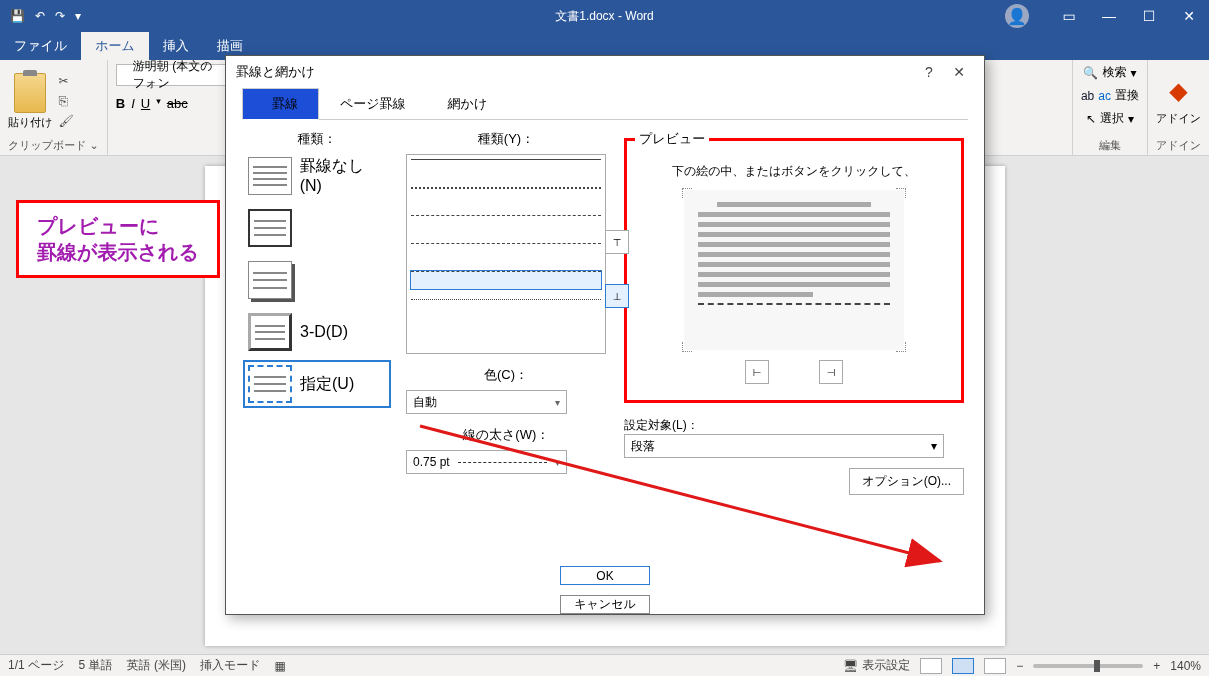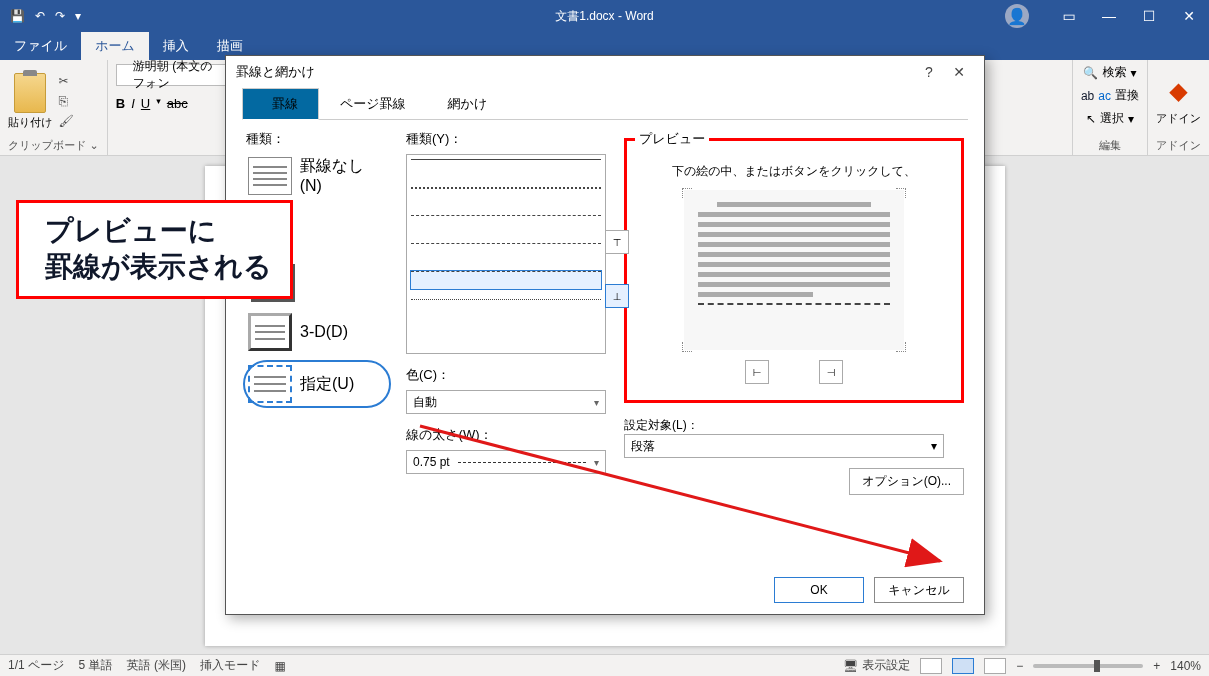--- a/index.html
+++ b/index.html
@@ -55,68 +55,68 @@
 .slider { width:110px; height:4px; background:#bbb; position:relative; border-radius:2px;}
 .slider .thumb { position:absolute; top:-4px; left:55%; width:6px; height:12px; background:#555; }
 
 
 .dialog { position:absolute; left:225px; top:55px; width:760px; height:560px; background:#fff; border:1px solid #555; box-shadow:4px 4px 12px rgba(0,0,0,.3); z-index:50; display:flex; flex-direction:column;}
 .dlg-title { height:32px; display:flex; align-items:center; padding:0 10px; font-size:13px; }
 .dlg-title .spacer { flex:1; }
 .dlg-title .help, .dlg-title .close { width:30px; text-align:center; font-size:14px; cursor:pointer; color:#444;}
 .dlg-tabs { display:flex; height:32px; border-bottom:1px solid #ccc; margin:0 16px; }
 .dlg-tabs .dtab { padding:6px 20px; font-size:13px; border:1px solid transparent; cursor:pointer; }
-.dlg-tabs .dtab.active { border:1px solid #ccc; border-bottom:1px solid #fff; background:#0369a1; margin-bottom:-1px;padding-left:29px; }
+.dlg-tabs .dtab.active { border:1px solid #ccc; border-bottom:1px solid #fff; background:#1d4ed8; margin-bottom:-1px;padding-left:29px; }
 .dlg-body { flex:1; padding:10px 20px; display:flex; gap:18px; position:relative;}
 .dlg-col { display:flex; flex-direction:column; }
-.dlg-col h4 { font-size:13px; font-weight:normal; margin-bottom:6px; }
+.dlg-col h4 { font-size:13px; font-weight:normal; margin-bottom:6px;text-align:center; }
 .type-list { }
 .type-item { display:flex; align-items:center; gap:8px; margin-bottom:10px; cursor:pointer; padding:2px;}
-.type-item.selected { outline:2px solid #2b7cd3; outline-offset:1px;border-radius:21px;}
+.type-item.selected { outline:2px solid #2b7cd3; outline-offset:1px;}
 .type-icon { width:44px; height:38px; border:1px solid #888; background:#fff; display:flex; flex-direction:column; justify-content:space-evenly; padding:4px;}
 .type-icon .ln { height:2px; background:#888; }
 .type-icon.box { border:2px solid #333;}
 .type-icon.shadow { box-shadow:3px 3px 0 #555;}
 .type-icon.threed { border-top:3px solid #aaa; border-left:3px solid #aaa; border-right:3px solid #333; border-bottom:3px solid #333;}
 .type-icon.custom { border:2px dashed #2b7cd3;}
 
 .style-list { width:200px; height:200px; border:1px solid #aaa; overflow-y:auto; padding:4px; background:#fff;}
 .style-item { height:18px; border-top:1px solid #444; margin-bottom:10px; cursor:pointer;}
 .style-item.dashed { border-top:1px dashed #444;}
 .style-item.dotted { border-top:2px dotted #444;}
 .style-item.selected { outline:1px solid #2b7cd3; background:#e5f0ff;}
 
-.combo { width:200px; height:24px; border:1px solid #aaa; display:flex; align-items:center; padding:0 6px; font-size:12px; justify-content:space-between; background:#fff; cursor:pointer;}
+.combo { width:161px; height:24px; border:1px solid #aaa; display:flex; align-items:center; padding:0 6px; font-size:12px; justify-content:space-between; background:#fff; cursor:pointer;}
 .combo .arrow { font-size:10px; color:#666;}
 
 .preview-box { position:relative; border:3px solid #f00; padding:8px 12px 16px; width:340px;}
 .preview-box legend { font-size:13px; background:#fff; padding:0 4px; margin-left:-4px;}
 .preview-hint { font-size:12px; text-align:center; margin:6px 0 10px; line-height:1.5;}
 .preview-canvas { width:220px; height:160px; margin:0 auto; background:#f7f7f7; padding:12px 14px; position:relative;}
 .pv-line { height:5px; background:#aaa; margin-bottom:5px;}
 .pv-line.short { width:80%; margin-left:10%;}
 .pv-underline { border-bottom:2px dashed #444; margin-top:6px; height:1px;}
 .pv-corner { position:absolute; width:10px; height:10px; border:1px dotted #888;}
 .pv-btns-v { position:absolute; left:-34px; top:40px; display:flex; flex-direction:column; gap:30px;}
 .pv-btns-h { display:flex; justify-content:center; gap:50px; margin-top:10px;}
 .pv-small-btn { width:24px; height:24px; border:1px solid #aaa; background:#fff; font-size:10px; display:flex; align-items:center; justify-content:center; cursor:pointer;}
 .pv-small-btn.active { border-color:#2b7cd3; background:#e5f0ff;}
 
 .apply-row { margin-top:14px; font-size:12px;}
 .apply-row select, .apply-combo { width:320px; height:24px; border:1px solid #aaa; background:#fff; font-size:12px; padding:0 6px; display:flex; align-items:center; justify-content:space-between; cursor:pointer;}
 
 .options-btn { float:right; margin-top:10px; padding:4px 12px; font-size:12px; border:1px solid #aaa; background:#fff; cursor:pointer;}
 
-.dlg-footer { height:48px; display:flex; justify-content:flex-end; align-items:center; gap:10px; padding:0 20px;}
+.dlg-footer { height:48px; display:flex; justify-content:flex-end; align-items:center; gap:10px; padding:0 20px;flex-direction:column;}
 .dlg-footer button { width:90px; height:26px; font-size:12px; border:1px solid #888; background:#fff; cursor:pointer;}
 .dlg-footer button.primary { border:1px solid #2b7cd3;}
 
 
 .callout { position:absolute; left:16px; top:200px; z-index:100; background:#fff; border:3px solid #f00; padding:10px 18px; }
-.callout-text { font-size:28px; font-weight:bold; color:#0f172a; line-height:1.3; white-space:pre-line;margin-left:8px;}
+.callout-text { font-size:20px; font-weight:bold; color:#a21caf; line-height:1.3; white-space:pre-line;}
 .arrow-svg { position:absolute; z-index:99; pointer-events:none; }
 </style>
 </head>
 <body>
 
 <div class="titlebar">
   <div class="qat">
     <span>💾</span>
     <span>↶</span>
     <span>↷</span>

